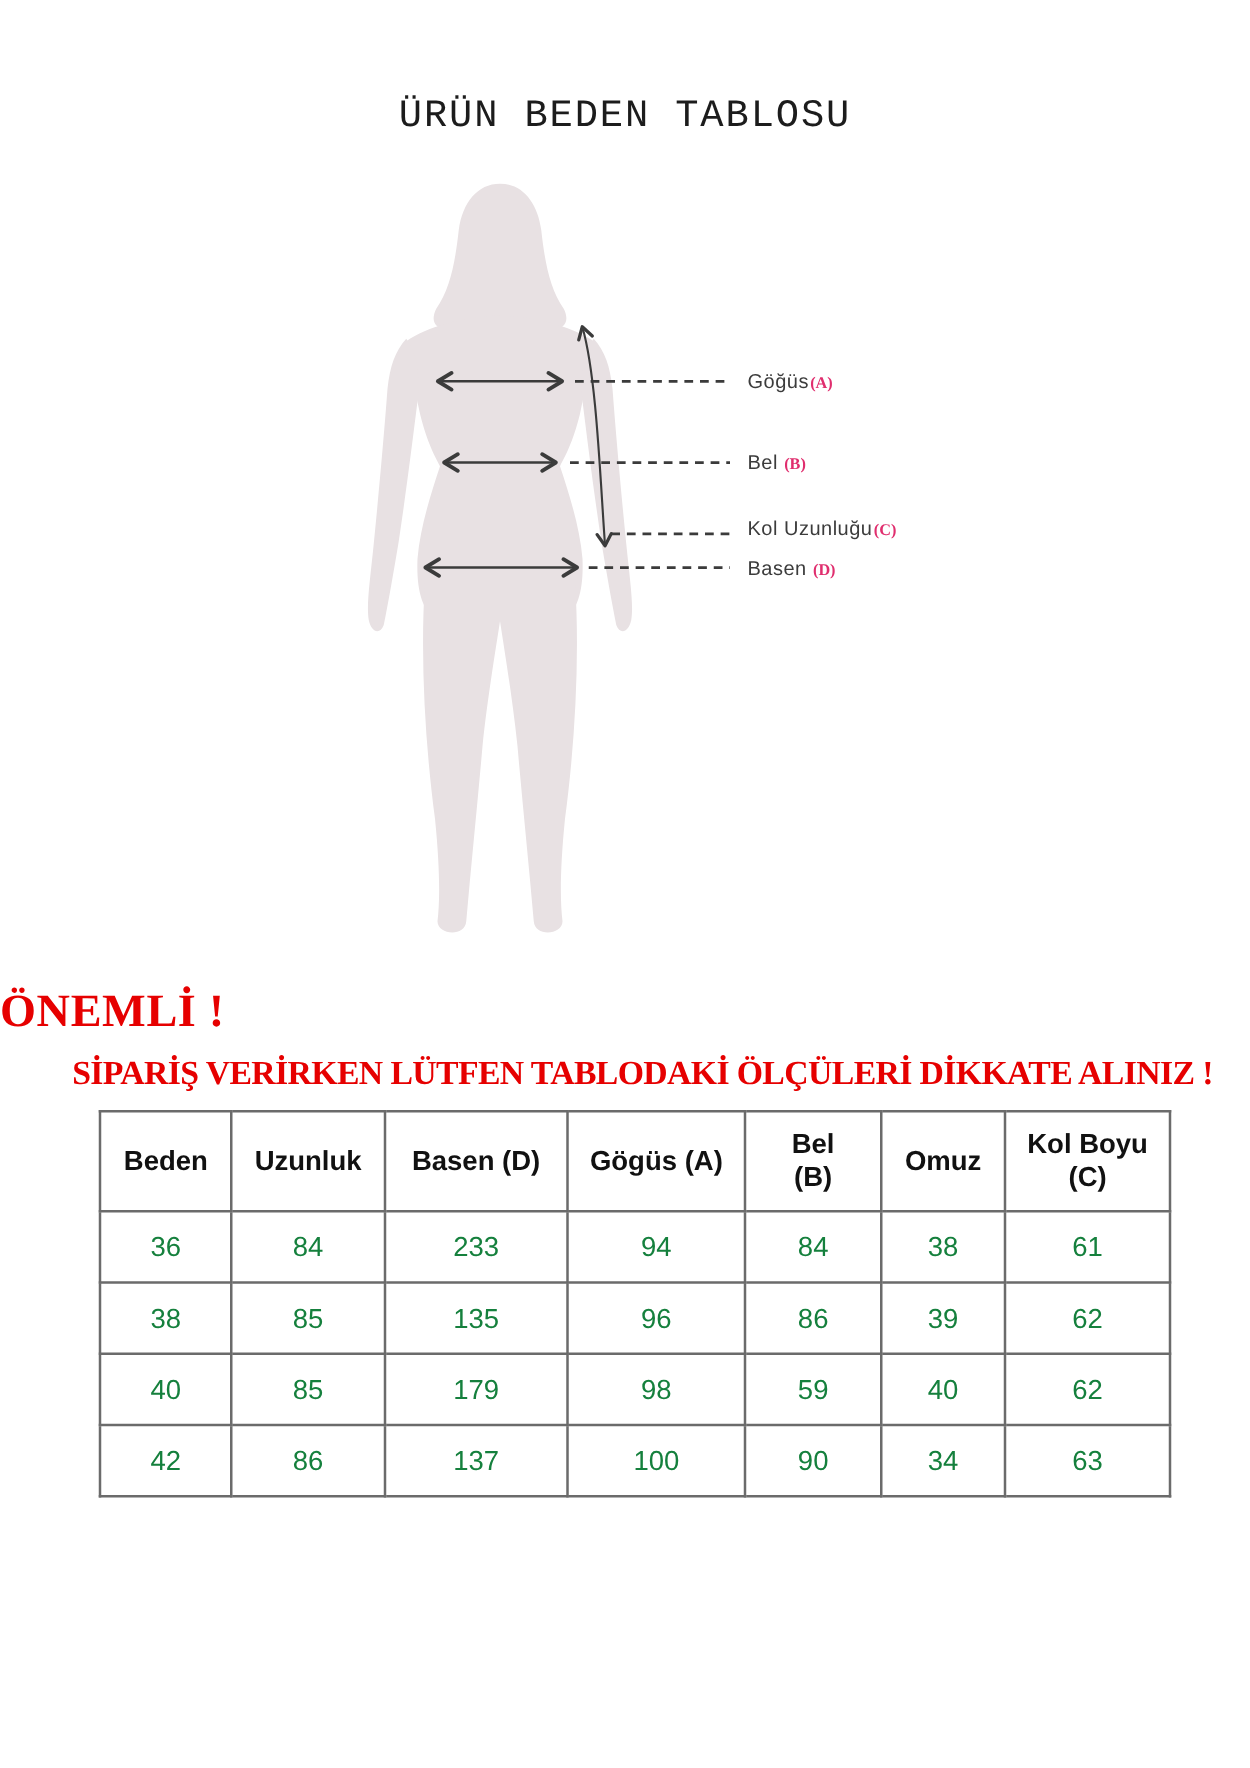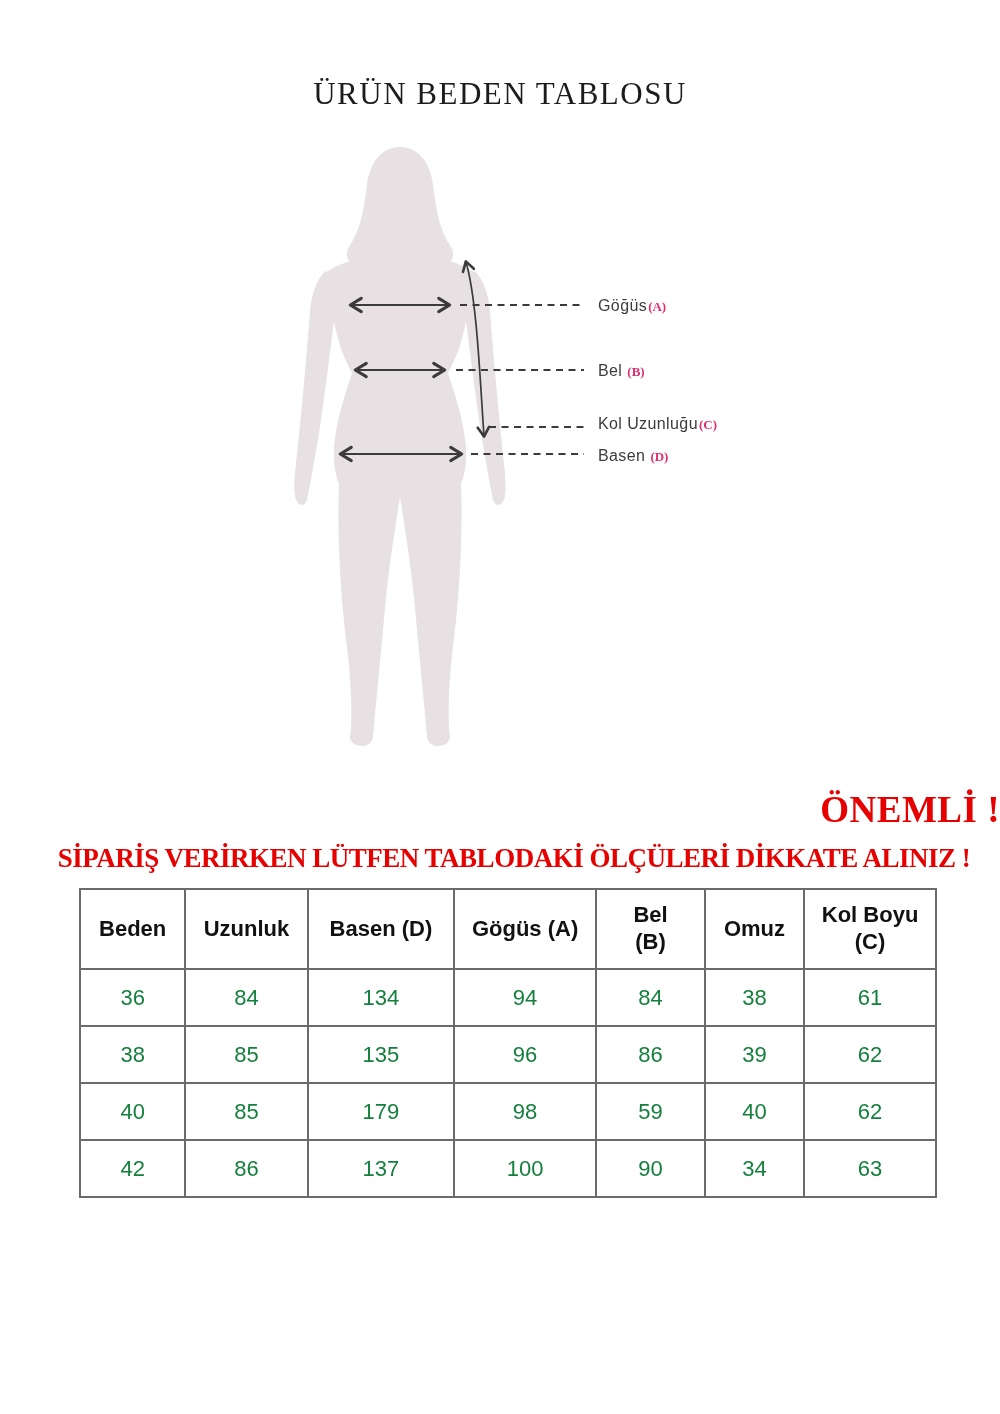--- a/index.html
+++ b/index.html
@@ -2,35 +2,35 @@
 <html><head>
 <meta charset="utf-8">
 <style>
   html,body { margin:0; padding:0; background:#ffffff; }
   .page {
     position:relative; width:1000px; height:1414px; background:#ffffff;
     font-family:"Liberation Sans", sans-serif; overflow:hidden;
   }
   .doc-title {
     position:absolute; left:0; top:76px; width:1000px; text-align:center;
-    font-family:Liberation Serif, serif; font-size:31px; font-weight:400;
+    font-family:Liberation Mono, monospace; font-size:31px; font-weight:400;
     letter-spacing:1.5px; color:#1c1c1c;
   }
   .figure-svg { position:absolute; left:280px; top:135px; }
   .m-label {
     position:absolute; left:598px; height:22px; line-height:22px;
     font-size:16px; color:#3c3c3c; letter-spacing:0.4px; white-space:nowrap;
   }
   .m-label .code {
     font-family:"Liberation Serif", serif; font-weight:700; font-size:13px;
     margin-left:1px; letter-spacing:0;
   }
   .m-label .code.gap { margin-left:5px; }
   .notice-heading {
-    position:absolute; left:0; top:788px; width:1000px; text-align:right;
+    position:absolute; left:0; top:788px; width:1000px; text-align:left;
     font-family:"Liberation Serif", serif; font-weight:700; font-size:37px;
     letter-spacing:0.5px;
   }
   .notice-sub {
     position:absolute; left:14px; top:843px; width:1000px; text-align:center;
     font-family:"Liberation Serif", serif; font-weight:700; font-size:27px;
     letter-spacing:-0.5px; white-space:nowrap;
   }
   table.size-table {
     position:absolute; left:79px; top:888px; width:858px; height:304px;
@@ -169,21 +169,21 @@
 (B)</th>
         <th>Omuz</th>
         <th>Kol Boyu
 (C)</th>
       </tr>
     </thead>
     <tbody>
       <tr>
         <td>36</td>
         <td>84</td>
-        <td>134</td>
+        <td>233</td>
         <td>94</td>
         <td>84</td>
         <td>38</td>
         <td>61</td>
       </tr>
       <tr>
         <td>38</td>
         <td>85</td>
         <td>135</td>
         <td>96</td>

